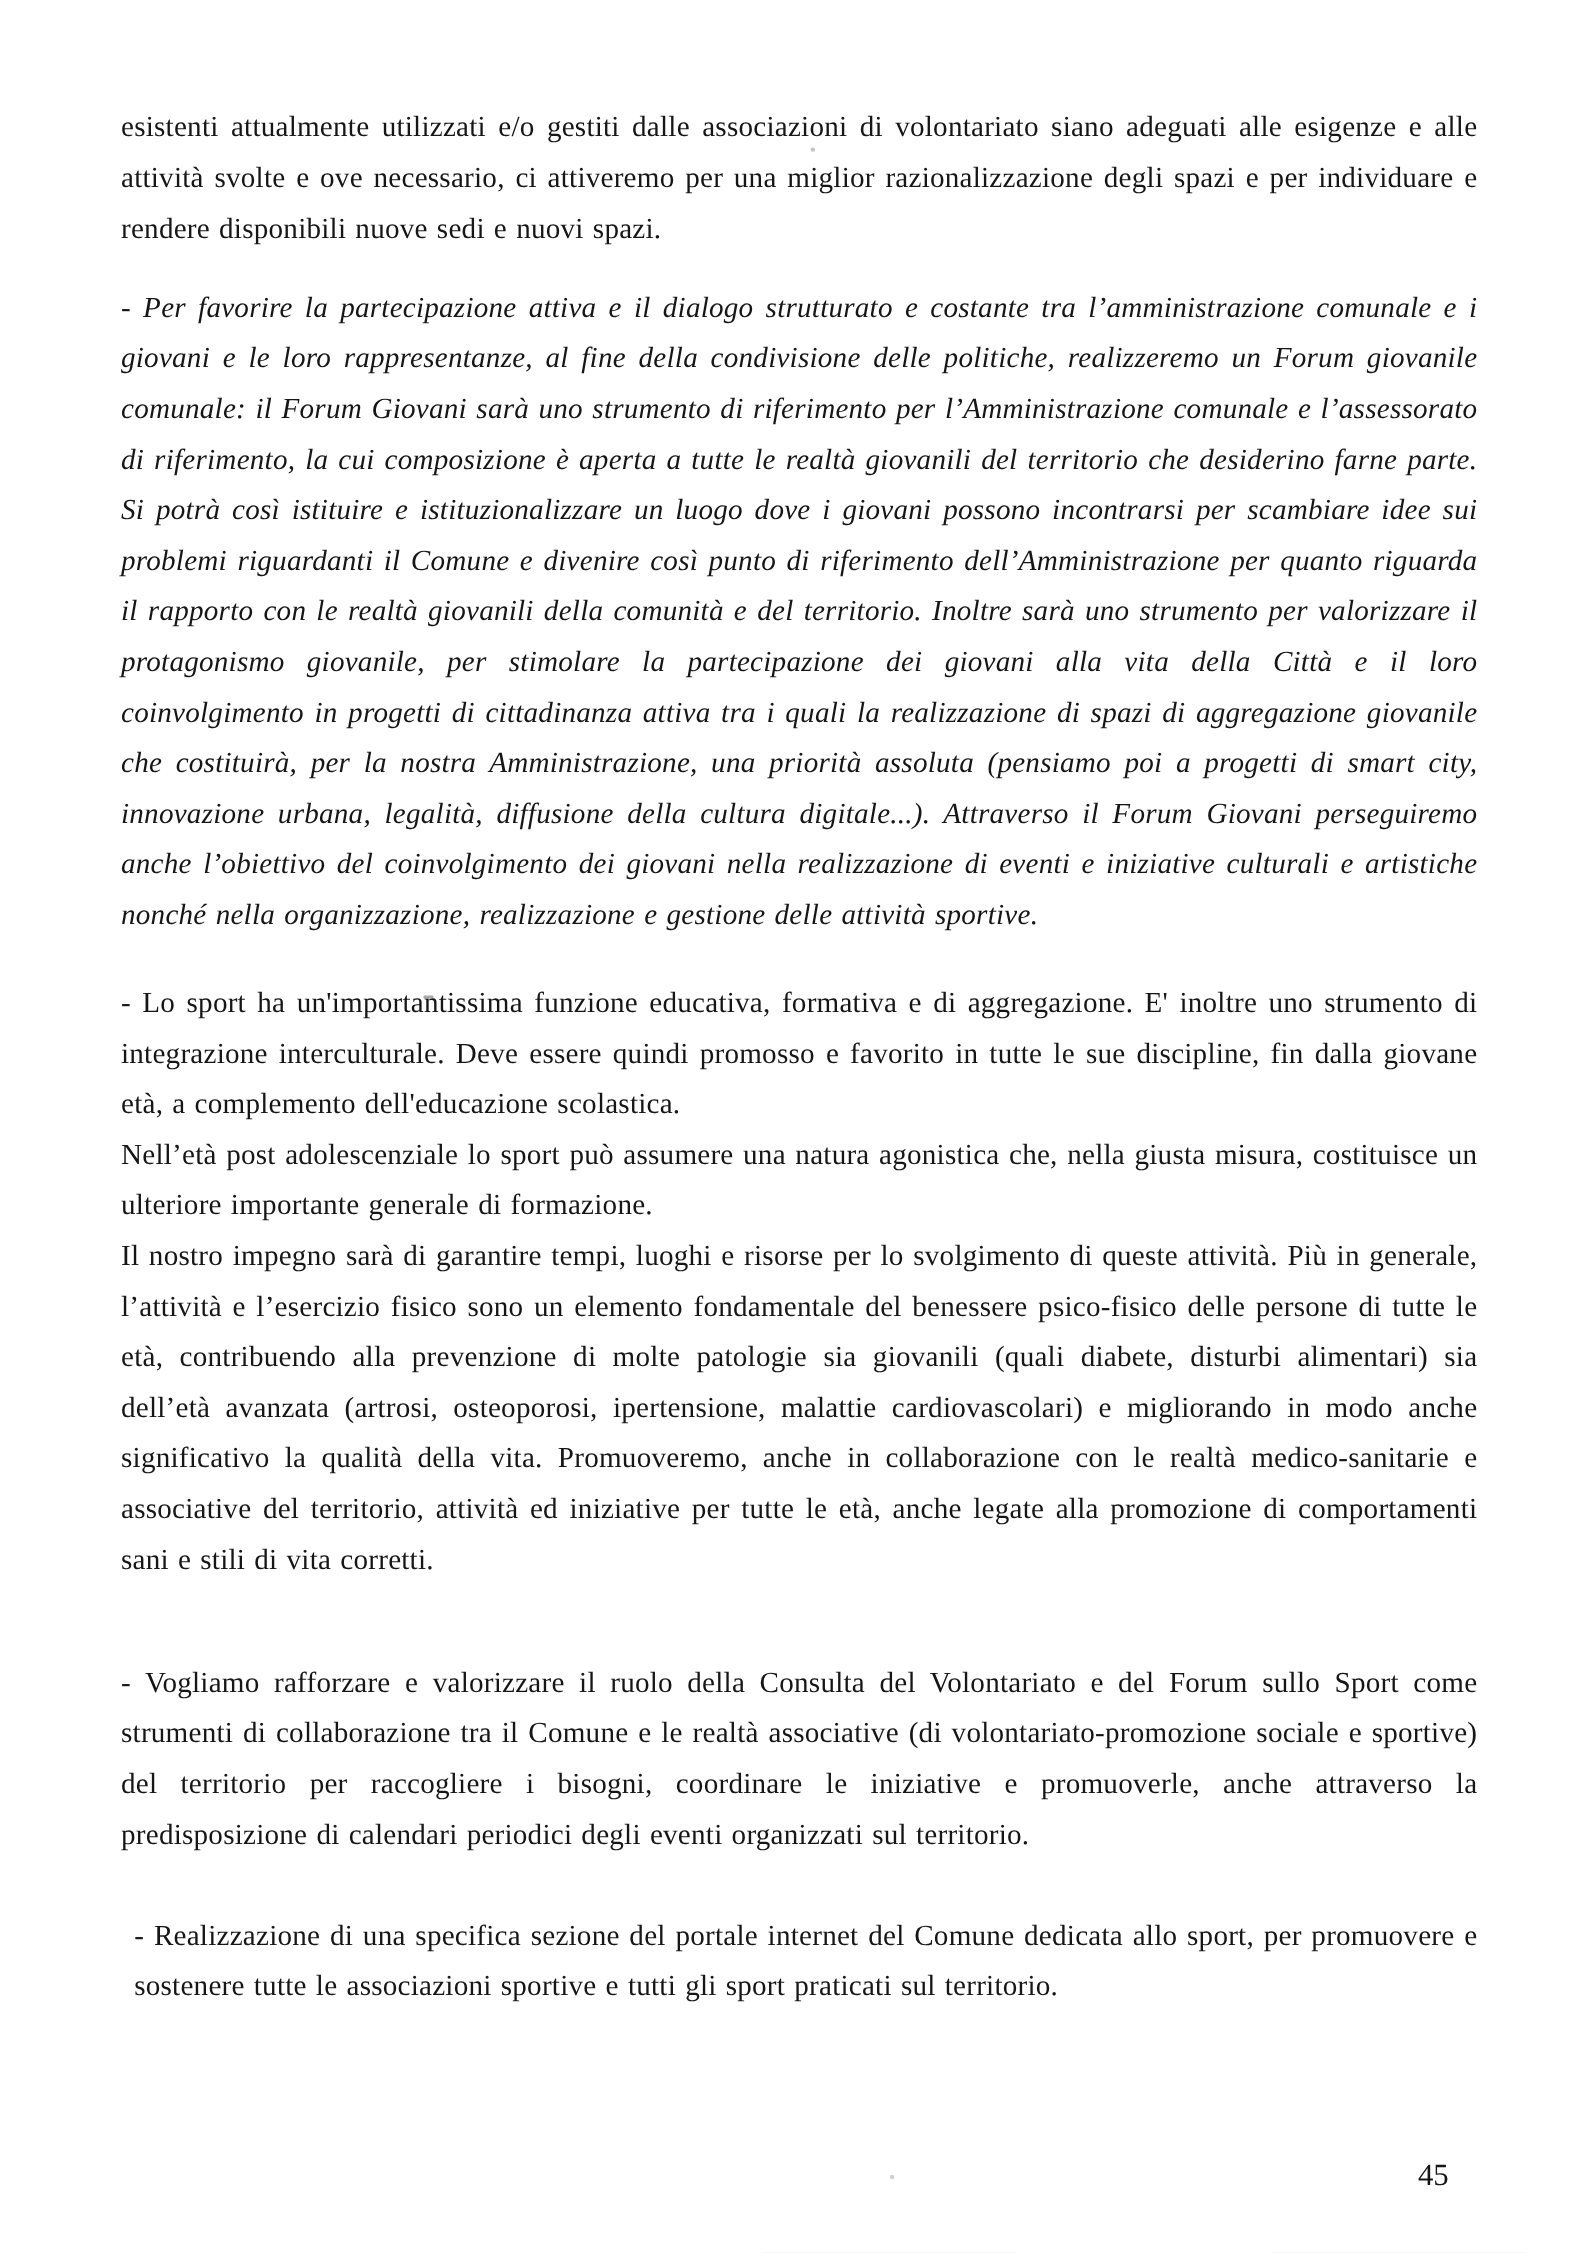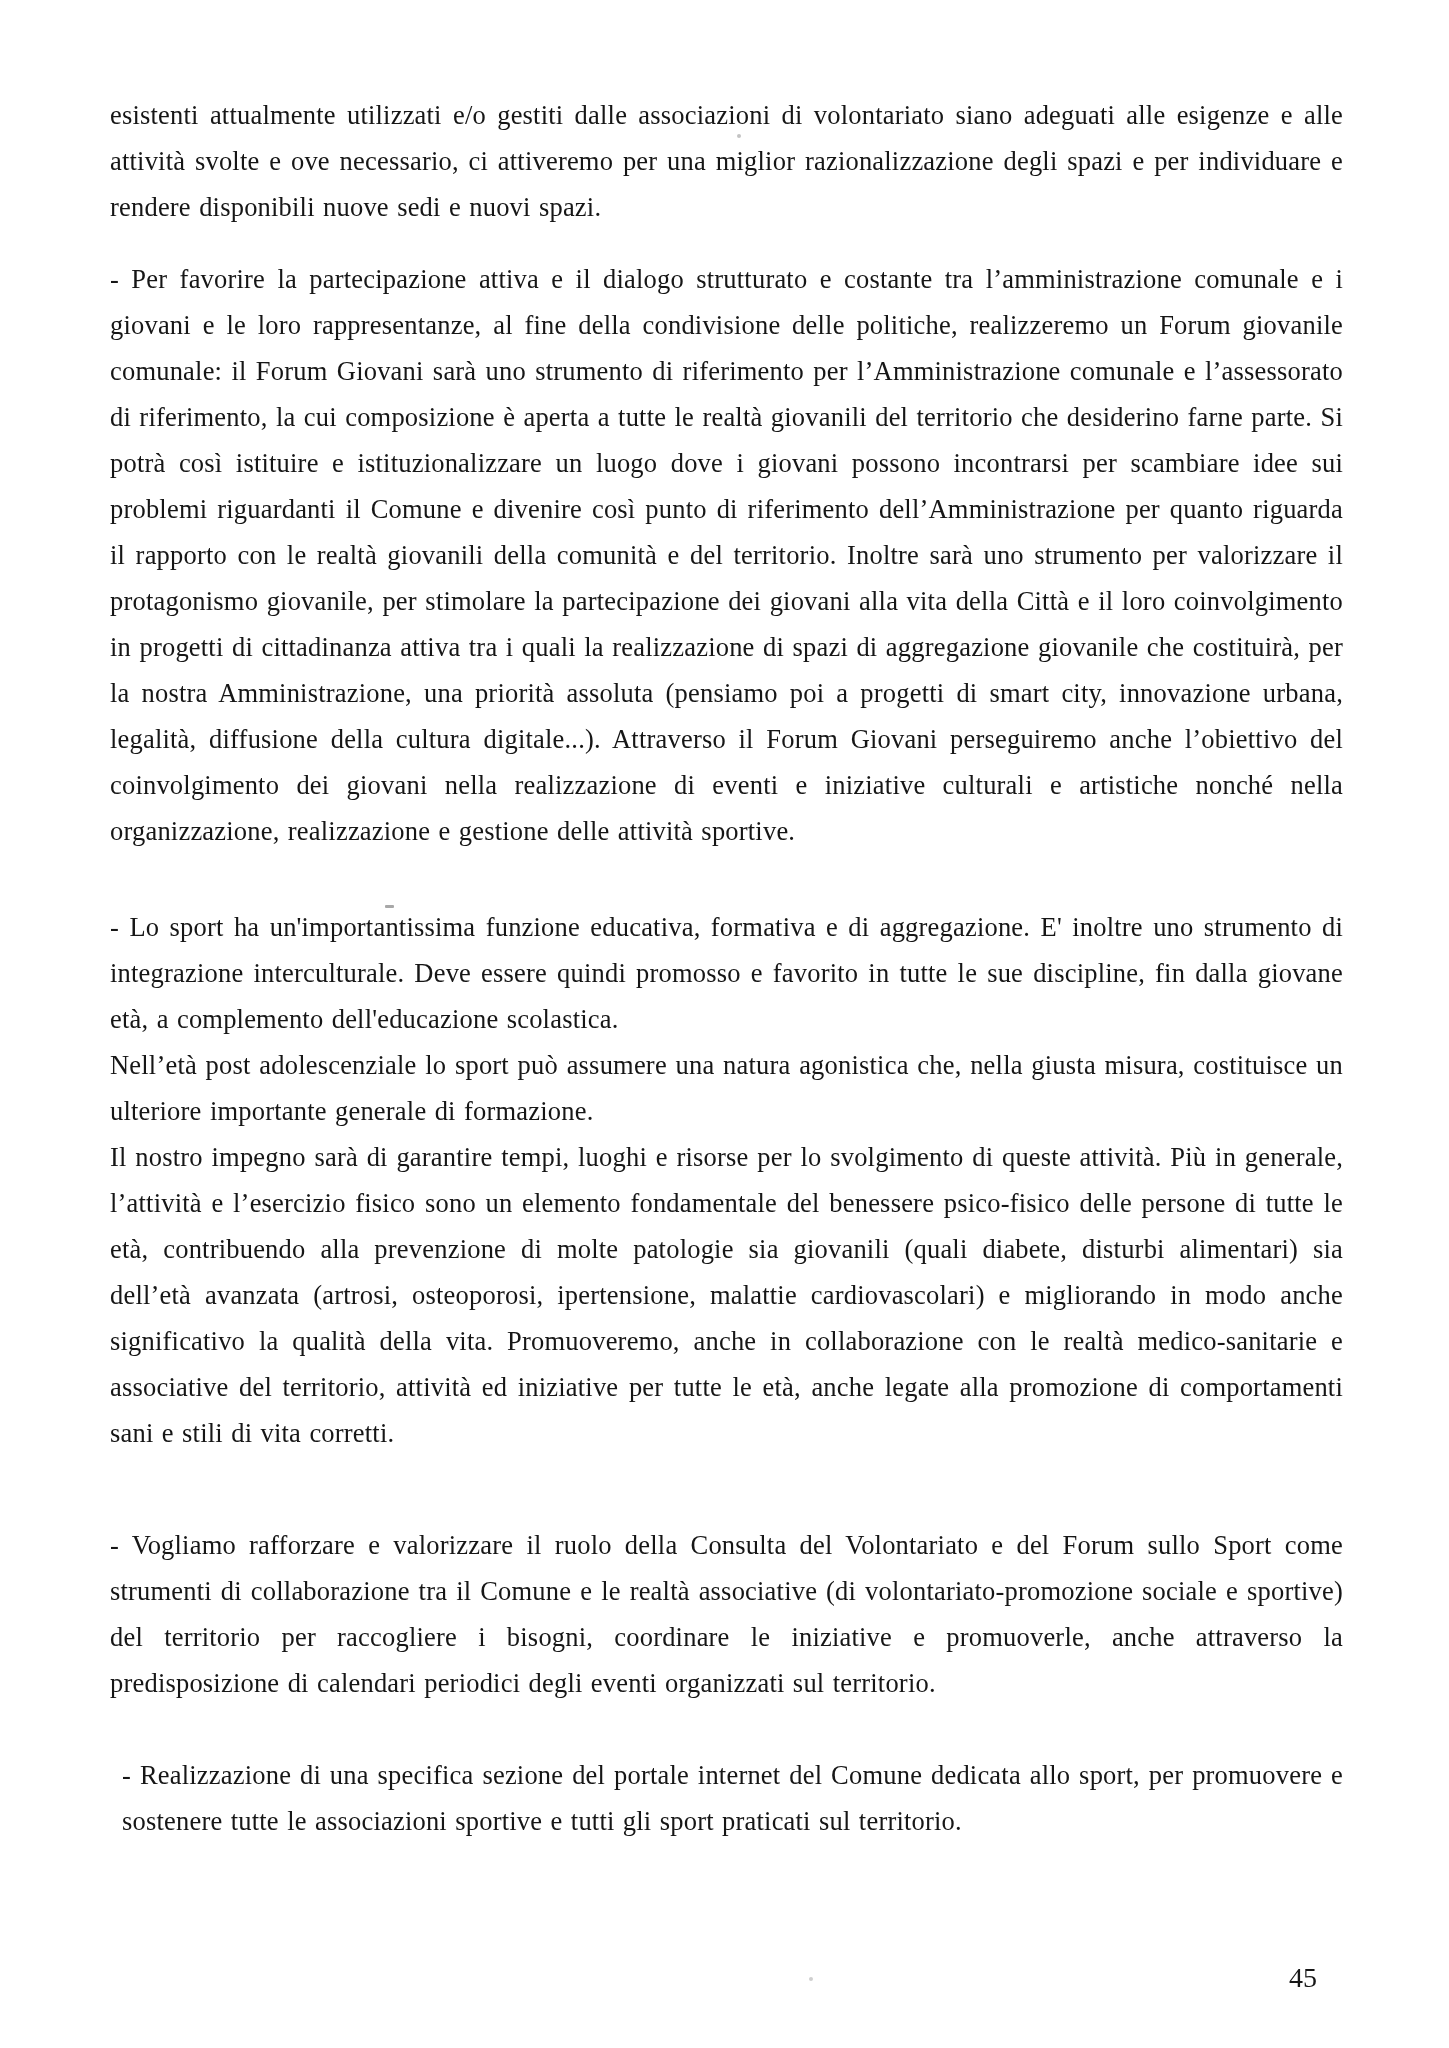--- a/index.html
+++ b/index.html
@@ -24,22 +24,22 @@
     width: 1233px;
   }
   .para {
     margin: 0;
     font-size: 26.5px;
     line-height: 46px;
     text-align: justify;
     letter-spacing: 0.2px;
     word-spacing: 1.5px;
   }
-  .gap-small  { margin-top: 26px; }
-  .gap-medium { margin-top: 50px; font-family: Liberation Serif, serif; }
+  .gap-small  { margin-top: 26px; font-style: italic; }
+  .gap-medium { margin-top: 34px; font-family: Liberation Serif, serif; }
   .gap-large  { margin-top: 66px; }
   .gap-xlarge { margin-top: 46px; margin-left: 12px; }
   .page-number {
     position: absolute;
     top: 1962px;
     right: 132px;
     font-size: 28px;
     line-height: 32px;
     color: var(--ink, #161616);
   }

